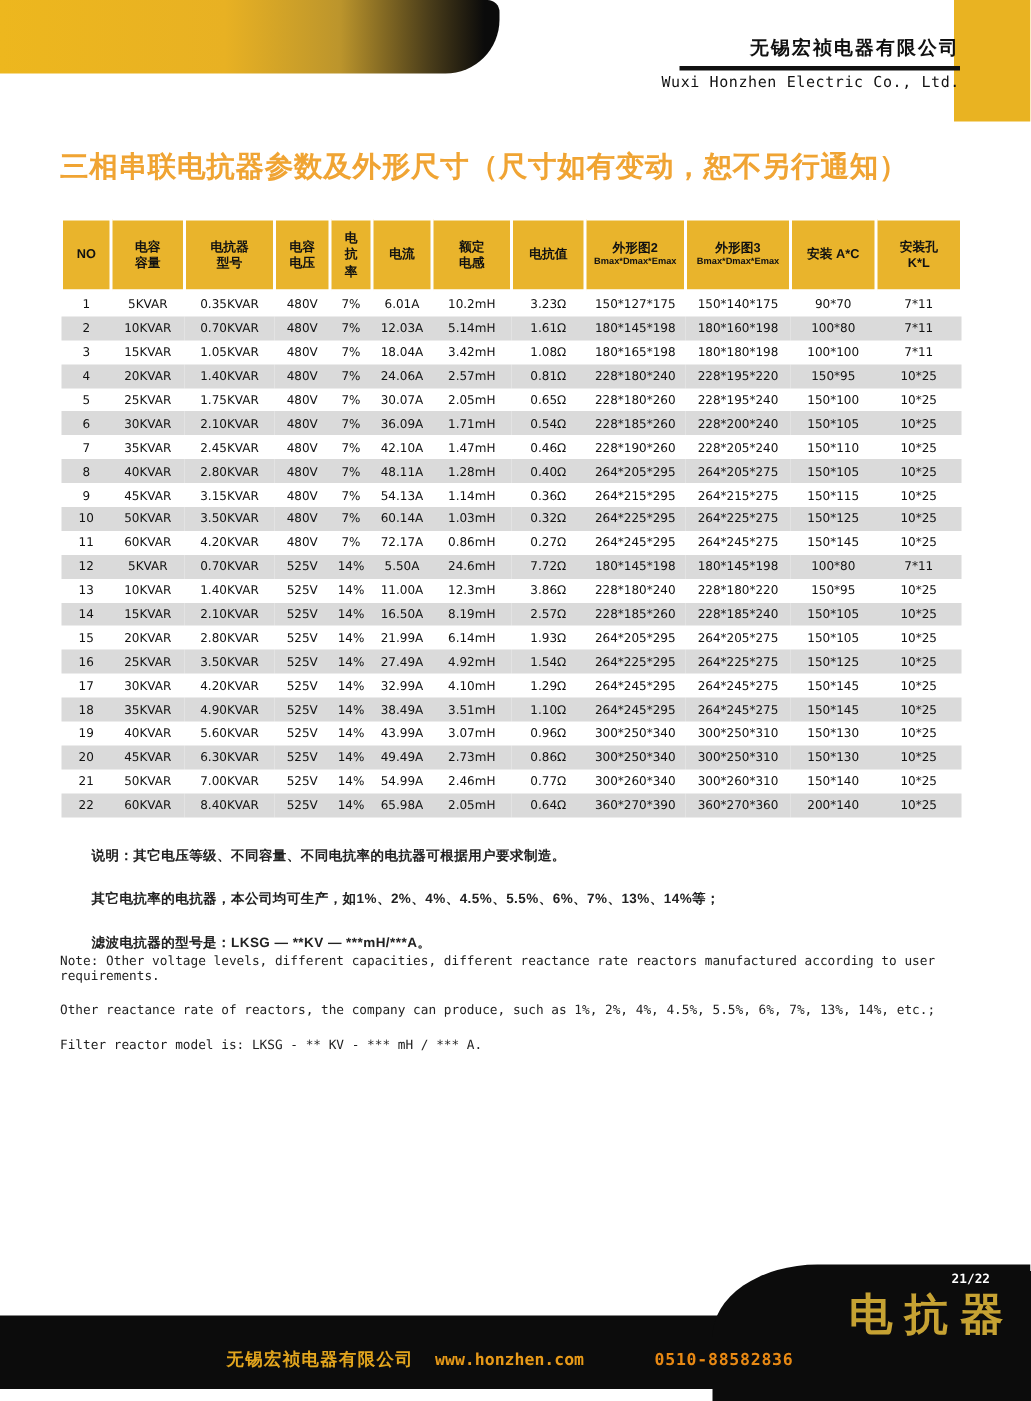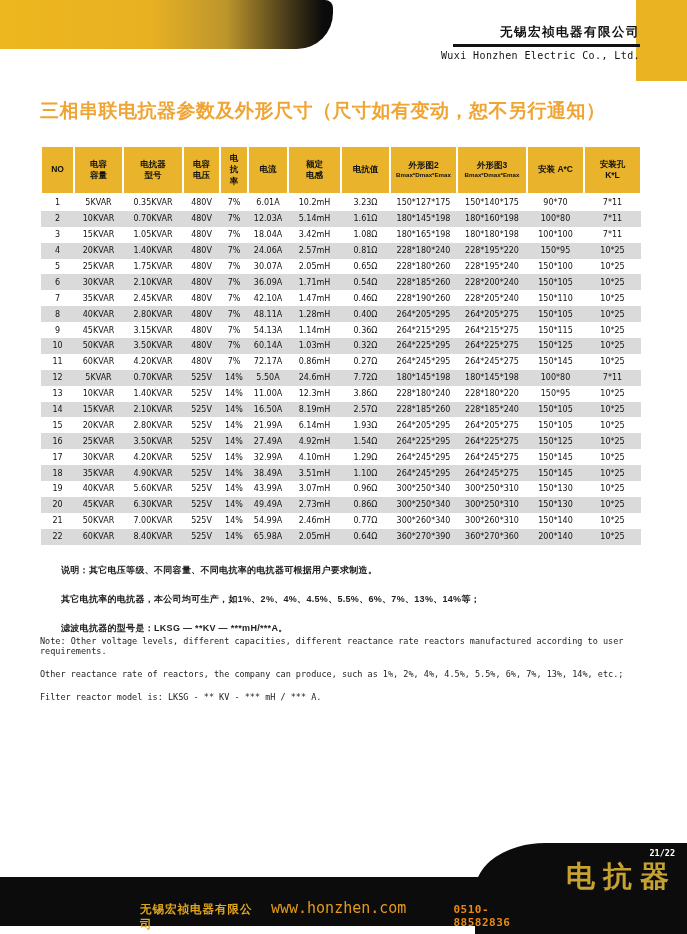--- a/index.html
+++ b/index.html
@@ -49,24 +49,24 @@
   .footer-band { position:absolute; left:0; top:877px; width:687px; height:49px; background:#0C0C0C; }
   .footer-blob {
     position:absolute; right:0; top:843px; width:212px; height:91px; background:#0C0C0C;
     border-top-left-radius:70px 48px;
   }
   .footer-info {
     position:absolute; top:899px; left:140px; width:400px;
     display:flex; justify-content:center; align-items:baseline; gap:14px;
   }
   .footer-company { color:#E2A51E; font-size:11.5px; font-weight:bold; letter-spacing:1px; }
-  .footer-site   { color:#E89A18; font-size:15px; font-weight:normal; font-family:"DejaVu Sans Mono", monospace; }
+  .footer-site   { color:#E89A18; font-size:11px; font-weight:bold; font-family:"DejaVu Sans Mono", monospace; }
   .footer-phone  { color:#E88914; font-size:11px; font-weight:bold; font-family:"DejaVu Sans Mono", monospace; letter-spacing:0.5px;padding-left:33px; }
   .page-number {
-    position:absolute; top:848px; right:12px; color:#ffffff; font-size:8.5px; font-weight:bold;
+    position:absolute; top:848px; right:27px; color:#ffffff; font-size:8.5px; font-weight:bold;
     font-family:"DejaVu Sans Mono", monospace;
   }
   .footer-logo {
     position:absolute; top:857px; right:10px; color:#C6A233; font-size:29px; font-weight:bold;
     letter-spacing:8px; font-family:"Liberation Sans", sans-serif;
   }
 </style>
 </head>
 <body>
 

